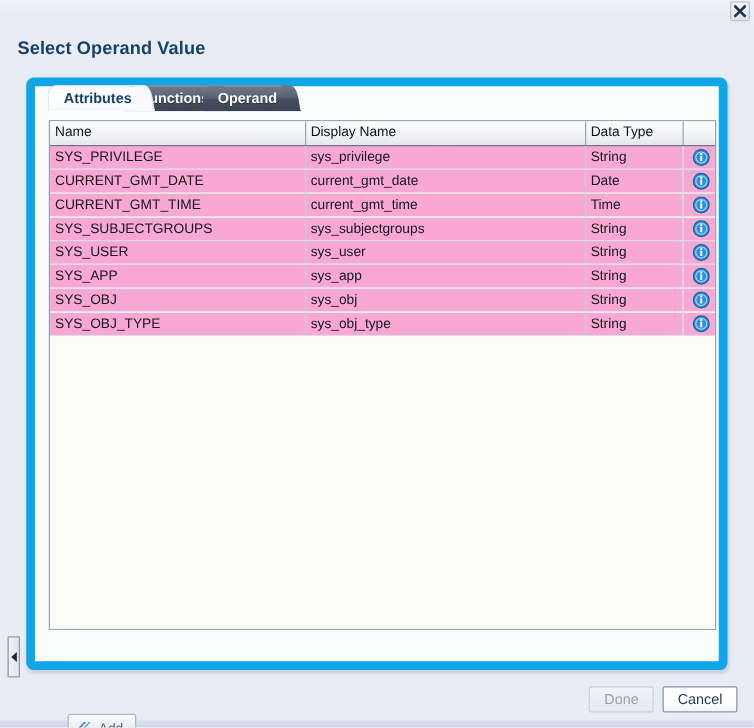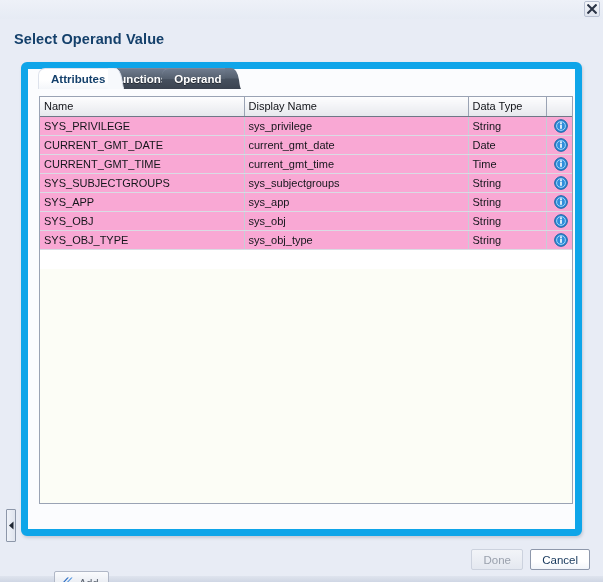--- a/index.html
+++ b/index.html
@@ -372,20 +372,31 @@
             <td>sys_subjectgroups</td>
             <td>String</td>
             <td class="last"><svg class="info-icon" viewBox="0 0 14 14">
                 <circle cx="7" cy="7" r="6.3" fill="#2f8ddb" stroke="#15609e" stroke-width="1"></circle>
                 <circle cx="7" cy="7" r="4.4" fill="none" stroke="#9fd2f5" stroke-width="1"></circle>
                 <rect x="6.2" y="5.6" width="1.6" height="4.2" fill="#ffffff"></rect>
                 <rect x="6.2" y="3.3" width="1.6" height="1.7" fill="#ffffff"></rect>
               </svg></td>
           </tr>
           <tr>
+            <td>SYS_USER</td>
+            <td>sys_user</td>
+            <td>String</td>
+            <td class="last"><svg class="info-icon" viewBox="0 0 14 14">
+                <circle cx="7" cy="7" r="6.3" fill="#2f8ddb" stroke="#15609e" stroke-width="1"></circle>
+                <circle cx="7" cy="7" r="4.4" fill="none" stroke="#9fd2f5" stroke-width="1"></circle>
+                <rect x="6.2" y="5.6" width="1.6" height="4.2" fill="#ffffff"></rect>
+                <rect x="6.2" y="3.3" width="1.6" height="1.7" fill="#ffffff"></rect>
+              </svg></td>
+          </tr>
+          <tr>
             <td>SYS_APP</td>
             <td>sys_app</td>
             <td>String</td>
             <td class="last"><svg class="info-icon" viewBox="0 0 14 14">
                 <circle cx="7" cy="7" r="6.3" fill="#2f8ddb" stroke="#15609e" stroke-width="1"></circle>
                 <circle cx="7" cy="7" r="4.4" fill="none" stroke="#9fd2f5" stroke-width="1"></circle>
                 <rect x="6.2" y="5.6" width="1.6" height="4.2" fill="#ffffff"></rect>
                 <rect x="6.2" y="3.3" width="1.6" height="1.7" fill="#ffffff"></rect>
               </svg></td>
           </tr>

